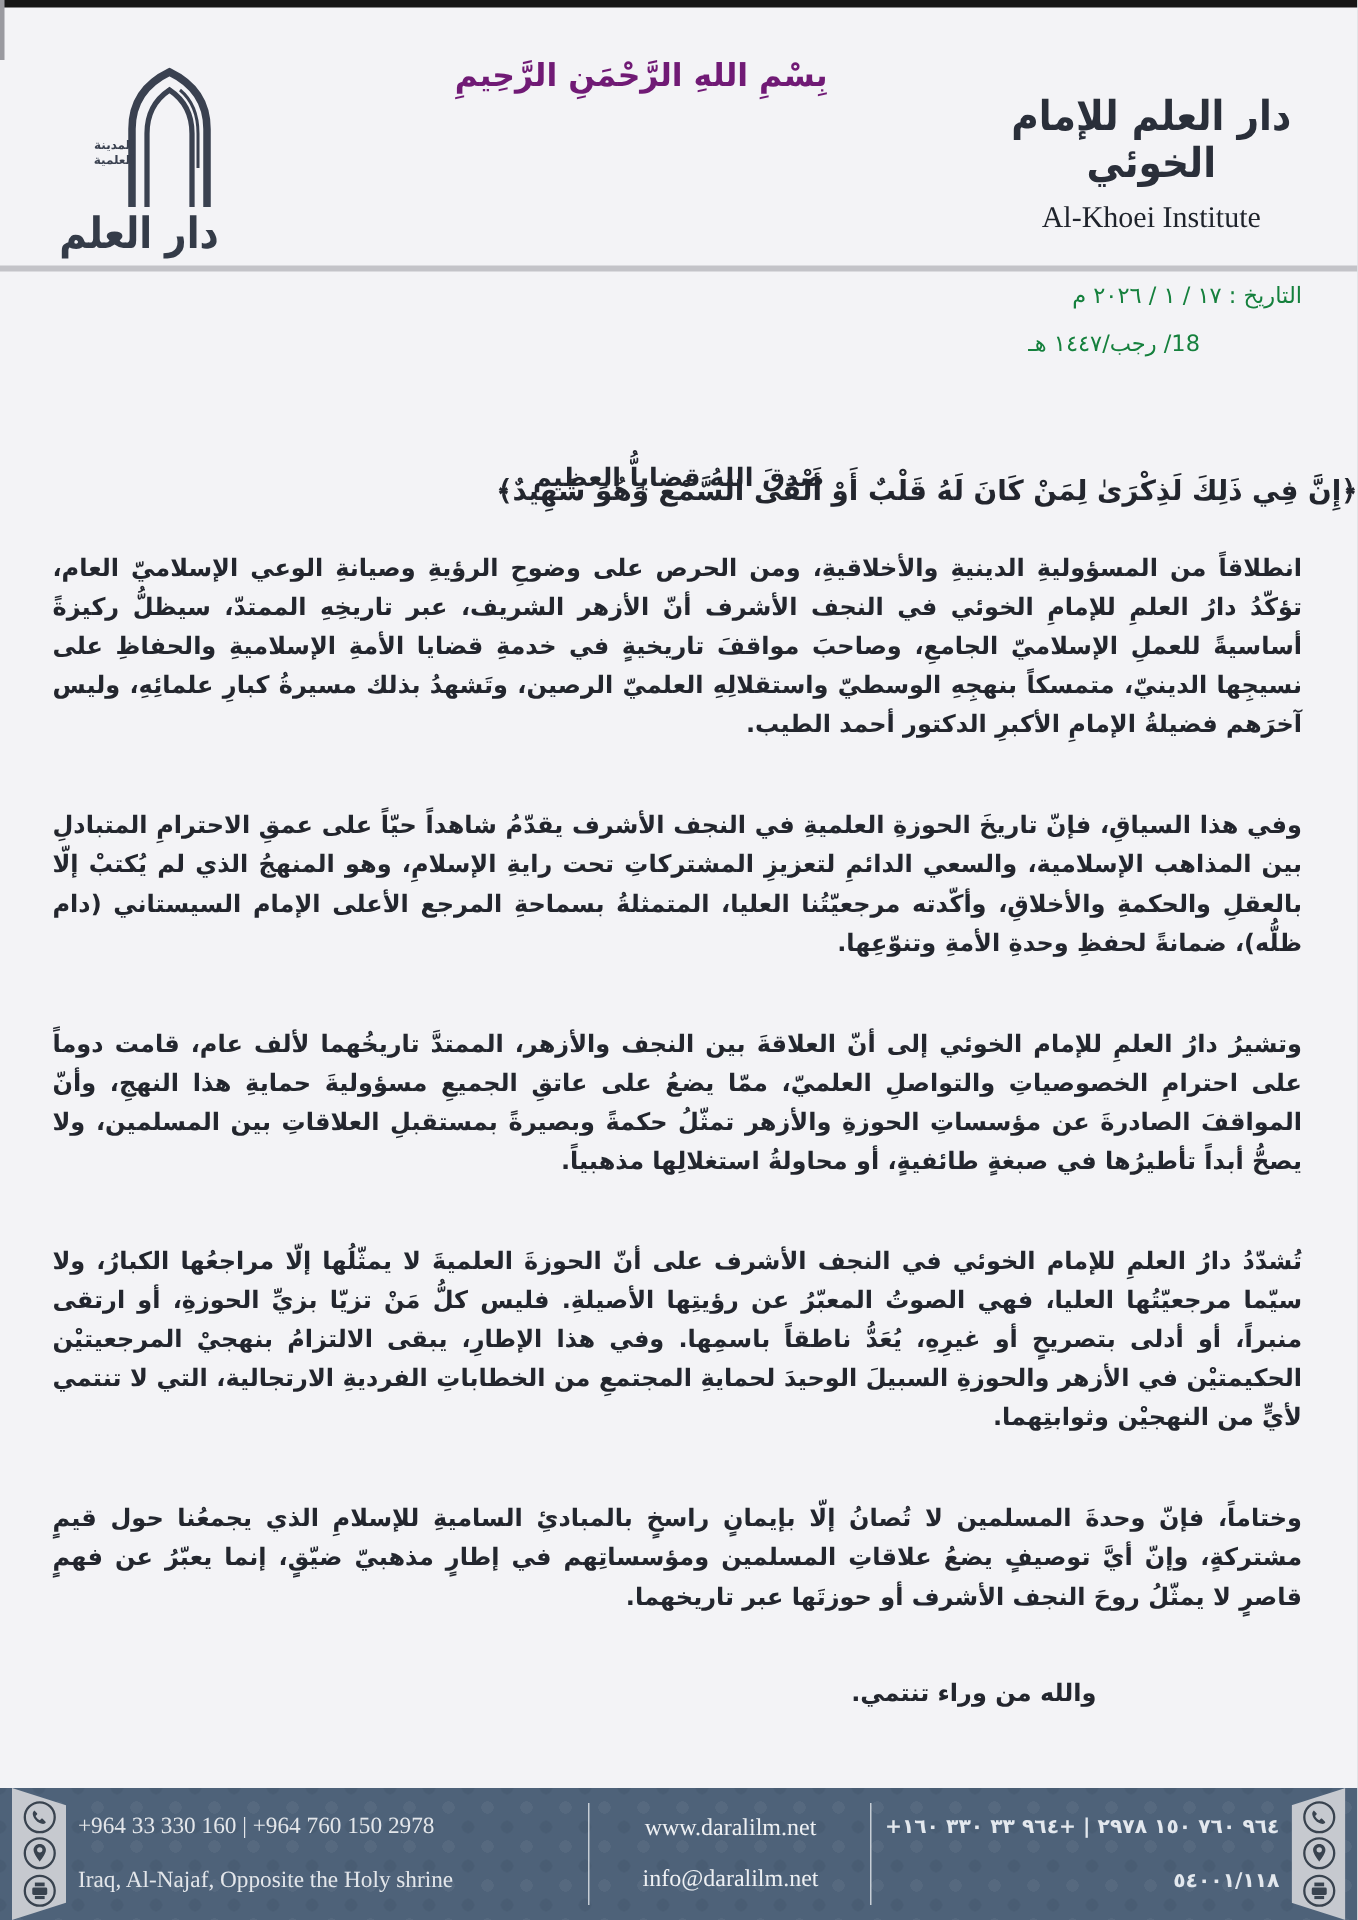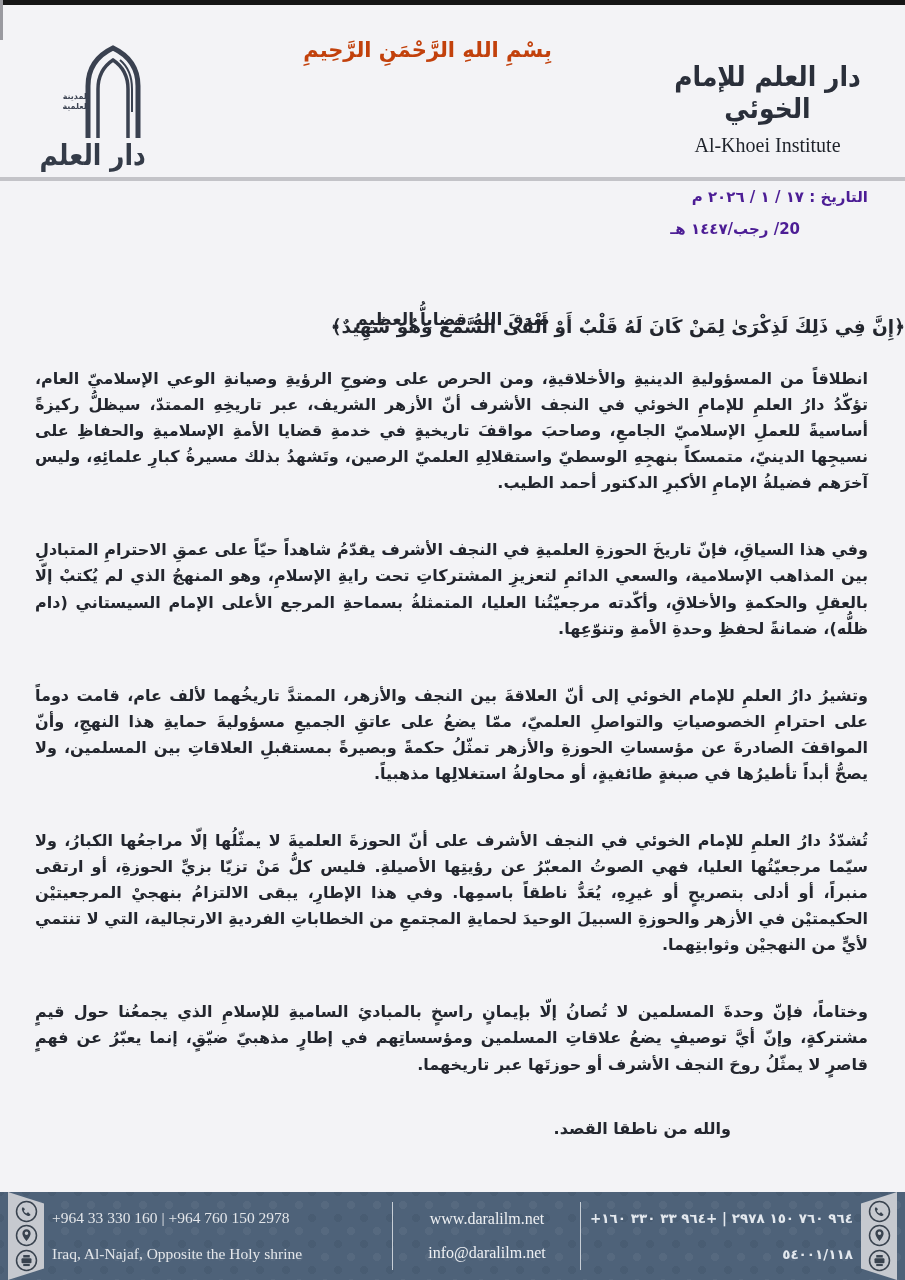--- a/index.html
+++ b/index.html
@@ -17,29 +17,29 @@
   .scan-edge-left { position:absolute; top:0; left:0; width:3px; height:40px; background:#9a9aa0; }
 
   
   .header { position:absolute; top:12px; left:0; right:0; height:165px; display:flex; }
   .logo-wrap { width:225px; display:flex; justify-content:center; padding-top:28px; }
   .logo { position:relative; width:150px; height:130px; color:#3a4150; }
   .logo svg { position:absolute; top:0; left:28px; }
   .logo-side-text { position:absolute; top:52px; left:18px; font-size:8px; font-weight:bold; color:#3a4150; width:34px; text-align:right; line-height:1.3; }
   .logo-kufic { position:absolute; bottom:0; left:2px; font-size:25px; font-weight:bold; letter-spacing:1px; color:#343b48; transform:scaleY(1.15); }
   .bismillah-wrap { flex:1; text-align:center; padding-top:26px; }
-  .bismillah { font-size:21px; font-weight:bold; color:#c2410c; }
+  .bismillah { font-size:21px; font-weight:bold; color:#701a75; }
   .org-wrap { width:275px; text-align:center; padding-top:52px; }
   .org-ar { font-size:25px; font-weight:bold; color:#2a2f3a; transform:scaleY(1.1); }
   .org-en { margin-top:12px; font-family:"Liberation Serif", serif; font-size:20px; color:#1f232b; }
 
   .header-divider { position:absolute; top:177px; left:0; right:0; height:4px; background:#c3c3c8; }
 
   
-  .date-block { position:absolute; top:188px; right:0; left:0; direction:rtl; font-size:15px; font-weight:bold; color:#4c1d95; }
+  .date-block { position:absolute; top:188px; right:0; left:0; direction:rtl; font-size:15px; font-weight:normal; color:#15803d; }
   .date-greg { padding-right:37px; }
   .date-hijri { padding-right:105px; margin-top:14px; }
 
   
   .verse { position:absolute; top:268px; left:0; right:0; direction:rtl; font-size:18.5px; font-weight:bold; color:#23262e;margin-top:48px; }
   .verse-attr { position:absolute; top:309px; left:0; right:0; text-align:center; direction:rtl; font-size:17px; font-weight:bold; color:#23262e; }
 
   
   .letter-body { position:absolute; top:366px; right:37px; left:35px; direction:rtl; }
   .letter-body p.para {
@@ -107,33 +107,33 @@
     <div class="org-wrap">
       <div class="org-ar" dir="rtl">دار العلم للإمام الخوئي</div>
       <div class="org-en">Al-Khoei Institute</div>
     </div>
   </div>
 
   <div class="header-divider"></div>
 
   <div class="date-block">
     <div class="date-greg">التاريخ :  ١٧ / ١ / ٢٠٢٦ م</div>
-    <div class="date-hijri">20/ رجب/١٤٤٧ هـ</div>
+    <div class="date-hijri">18/ رجب/١٤٤٧ هـ</div>
   </div>
 
   <div class="verse">﴿إِنَّ فِي ذَلِكَ لَذِكْرَىٰ لِمَنْ كَانَ لَهُ قَلْبٌ أَوْ أَلْقَى السَّمْعَ وَهُوَ شَهِيدٌ﴾</div>
   <div class="verse-attr">صدقَ اللهُ قضاياُّ العظيم</div>
 
   <div class="letter-body">
     <p class="para">انطلاقاً من المسؤوليةِ الدينيةِ والأخلاقيةِ، ومن الحرص على وضوحِ الرؤيةِ وصيانةِ الوعي الإسلاميّ العام، تؤكّدُ دارُ العلمِ للإمامِ الخوئي في النجف الأشرف أنّ الأزهر الشريف، عبر تاريخِهِ الممتدّ، سيظلُّ ركيزةً أساسيةً للعملِ الإسلاميّ الجامعِ، وصاحبَ مواقفَ تاريخيةٍ في خدمةِ قضايا الأمةِ الإسلاميةِ والحفاظِ على نسيجِها الدينيّ، متمسكاً بنهجِهِ الوسطيّ واستقلالِهِ العلميّ الرصين، وتَشهدُ بذلك مسيرةُ كبارِ علمائِهِ، وليس آخرَهم فضيلةُ الإمامِ الأكبرِ الدكتور أحمد الطيب.</p>
     <p class="para">وفي هذا السياقِ، فإنّ تاريخَ الحوزةِ العلميةِ في النجف الأشرف يقدّمُ شاهداً حيّاً على عمقِ الاحترامِ المتبادلِ بين المذاهب الإسلامية، والسعي الدائمِ لتعزيزِ المشتركاتِ تحت رايةِ الإسلامِ، وهو المنهجُ الذي لم يُكتبْ إلّا بالعقلِ والحكمةِ والأخلاقِ، وأكّدته مرجعيّتُنا العليا، المتمثلةُ بسماحةِ المرجع الأعلى الإمام السيستاني (دام ظلُّه)، ضمانةً لحفظِ وحدةِ الأمةِ وتنوّعِها.</p>
     <p class="para">وتشيرُ دارُ العلمِ للإمام الخوئي إلى أنّ العلاقةَ بين النجف والأزهر، الممتدَّ تاريخُهما لألف عام، قامت دوماً على احترامِ الخصوصياتِ والتواصلِ العلميّ، ممّا يضعُ على عاتقِ الجميعِ مسؤوليةَ حمايةِ هذا النهجِ، وأنّ المواقفَ الصادرةَ عن مؤسساتِ الحوزةِ والأزهر تمثّلُ حكمةً وبصيرةً بمستقبلِ العلاقاتِ بين المسلمين، ولا يصحُّ أبداً تأطيرُها في صبغةٍ طائفيةٍ، أو محاولةُ استغلالِها مذهبياً.</p>
     <p class="para">تُشدّدُ دارُ العلمِ للإمام الخوئي في النجف الأشرف على أنّ الحوزةَ العلميةَ لا يمثّلُها إلّا مراجعُها الكبارُ، ولا سيّما مرجعيّتُها العليا، فهي الصوتُ المعبّرُ عن رؤيتِها الأصيلةِ. فليس كلُّ مَنْ تزيّا بزيِّ الحوزةِ، أو ارتقى منبراً، أو أدلى بتصريحٍ أو غيرِهِ، يُعَدُّ ناطقاً باسمِها. وفي هذا الإطارِ، يبقى الالتزامُ بنهجيْ المرجعيتيْن الحكيمتيْن في الأزهر والحوزةِ السبيلَ الوحيدَ لحمايةِ المجتمعِ من الخطاباتِ الفرديةِ الارتجالية، التي لا تنتمي لأيٍّ من النهجيْن وثوابتِهما.</p>
     <p class="para">وختاماً، فإنّ وحدةَ المسلمين لا تُصانُ إلّا بإيمانٍ راسخٍ بالمبادئِ الساميةِ للإسلامِ الذي يجمعُنا حول قيمٍ مشتركةٍ، وإنّ أيَّ توصيفٍ يضعُ علاقاتِ المسلمين ومؤسساتِهم في إطارٍ مذهبيّ ضيّقٍ، إنما يعبّرُ عن فهمٍ قاصرٍ لا يمثّلُ روحَ النجف الأشرف أو حوزتَها عبر تاريخهما.</p>
-    <p class="closing">والله من ناطقا القصد.</p>
+    <p class="closing">والله من وراء تنتمي.</p>
     <p class="signature">دار العلم للإمام الخوئي</p>
   </div>
 
   <div class="footer">
     <div class="ribbon ribbon-left">
       <svg class="circle-icon" viewBox="0 0 24 24">
         <circle cx="12" cy="12" r="10.4" fill="none" stroke="currentColor" stroke-width="1.6"></circle>
         <path d="M8.1 7.2l2 2c.25.25.25.65 0 .9l-1 1.05c.55 1.3 1.65 2.4 2.95 2.95l1.05-1c.25-.25.65-.25.9 0l2 2c.25.25.22.68-.05.9-.65.52-1.55.78-2.4.58-3.1-.75-5.6-3.25-6.35-6.35-.2-.85.06-1.75.58-2.4.22-.27.65-.3.32-.63z" fill="currentColor"></path>
       </svg>
       <svg class="circle-icon" viewBox="0 0 24 24">

